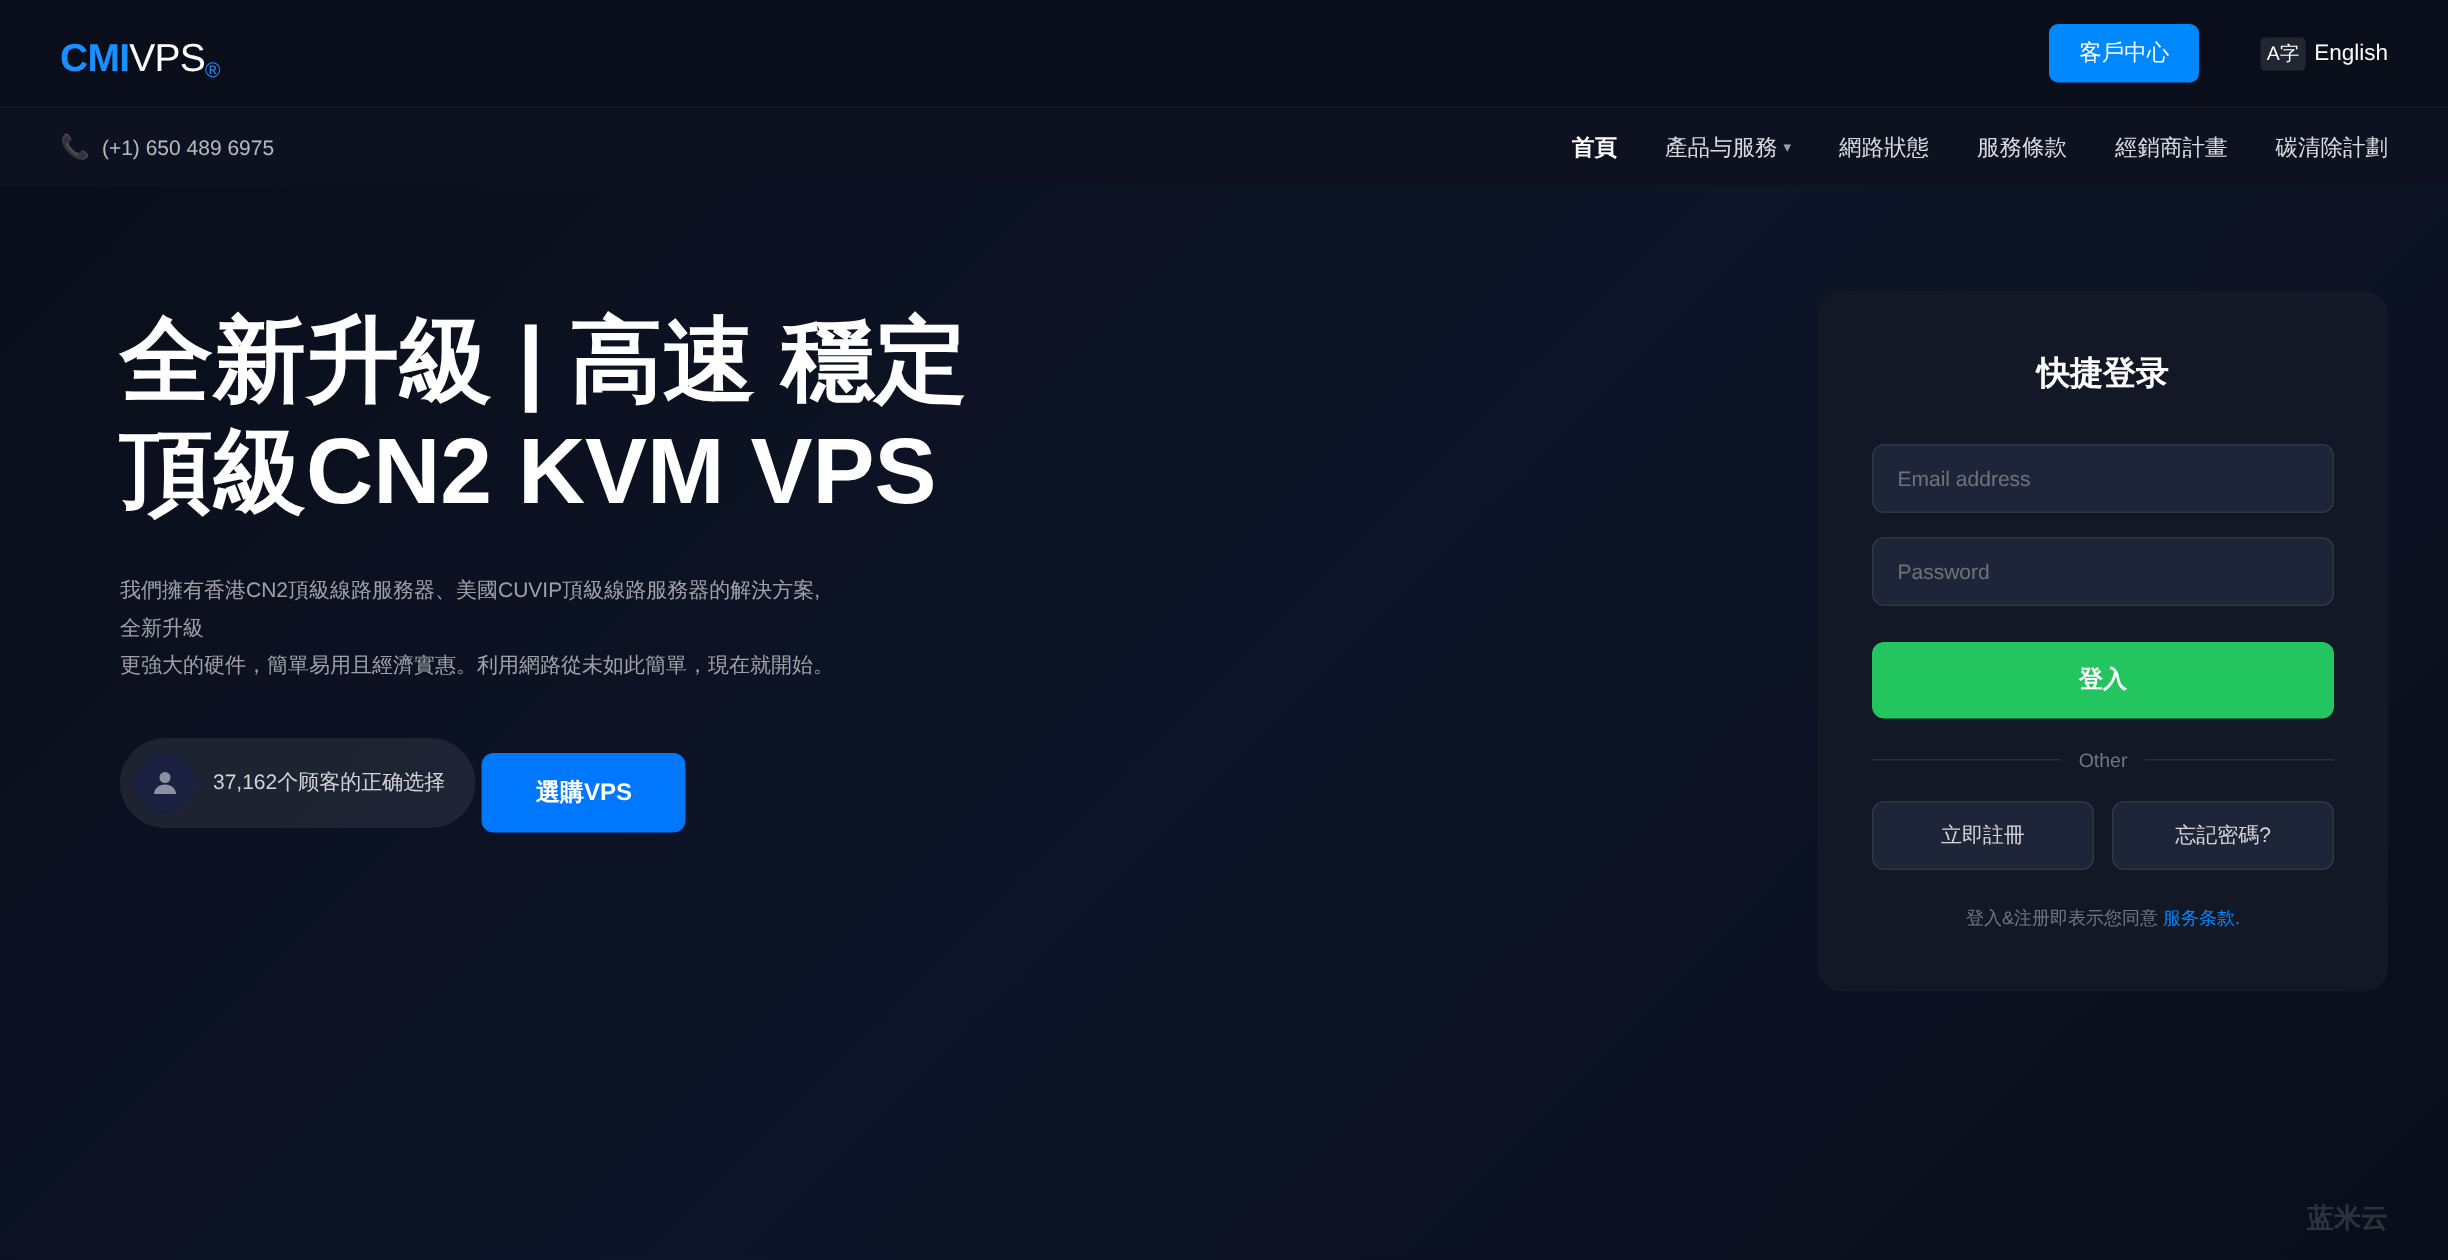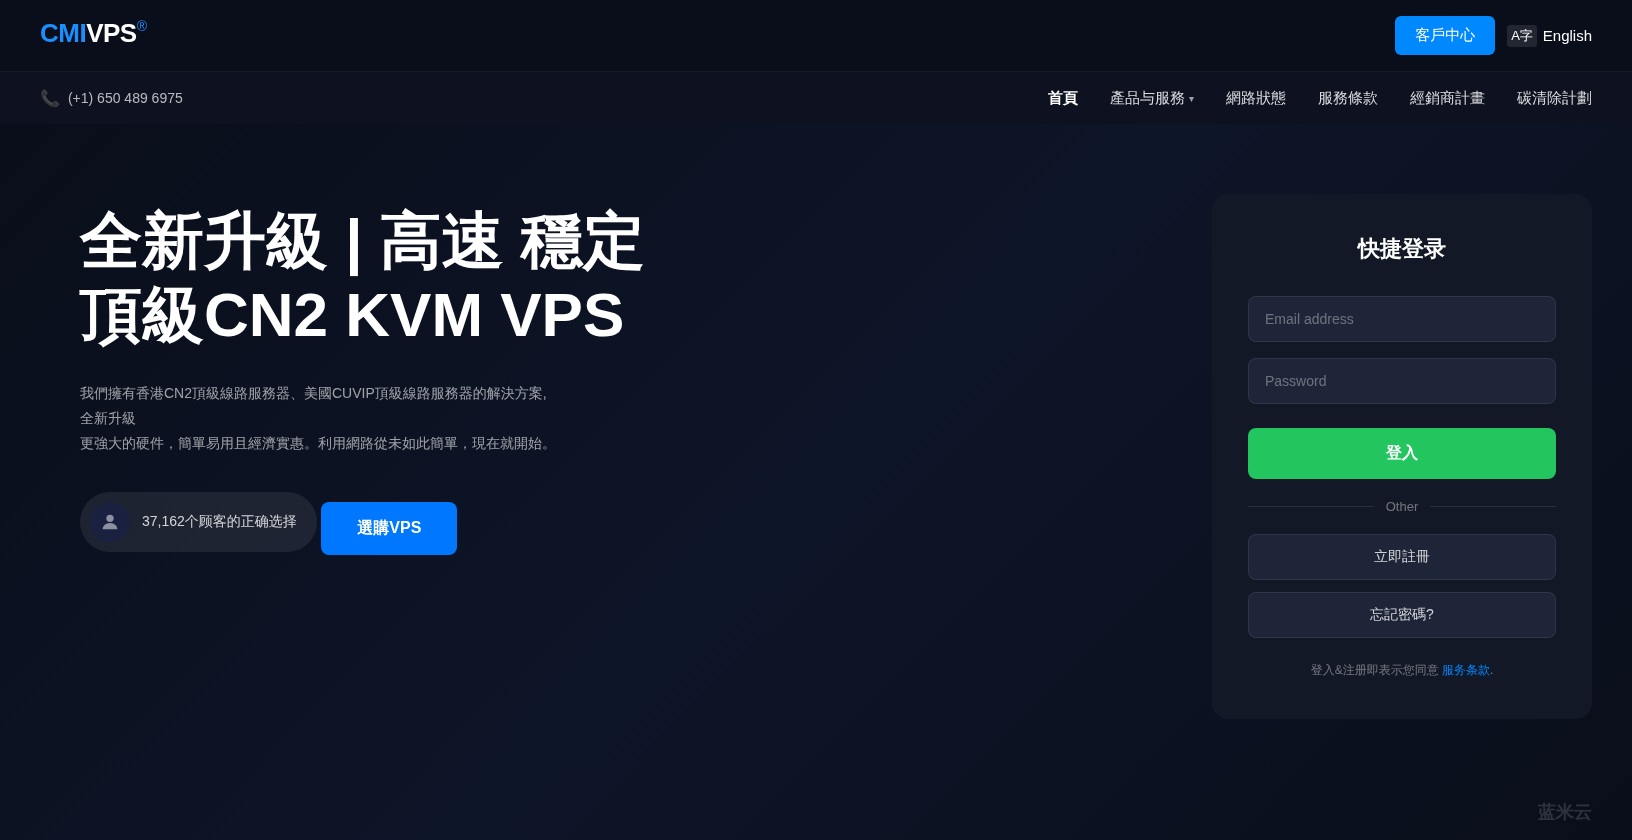--- a/index.html
+++ b/index.html
@@ -34,21 +34,21 @@
     }
 
     .logo {
       display: flex;
       align-items: center;
     }
 
     .header-right {
       display: flex;
       align-items: center;
-      gap: 12px;
+      gap: 41px;
     }
 
     .client-center-btn {
       background-color: #0088ff;
       color: #ffffff;
       border: none;
       border-radius: 6px;
       padding: 10px 20px;
       font-size: 15px;
       cursor: pointer;
@@ -261,21 +261,21 @@
       background: rgba(255,255,255,0.1);
     }
 
     .divider-text {
       color: rgba(255,255,255,0.4);
       font-size: 13px;
     }
 
     .action-buttons {
       display: grid;
-      grid-template-columns: 1fr;
+      grid-template-columns: 1fr 1fr;
       gap: 12px;
       margin-bottom: 24px;
     }
 
     .action-btn {
       background: #1e2538;
       border: 1px solid rgba(255,255,255,0.08);
       border-radius: 8px;
       padding: 13px;
       color: rgba(255,255,255,0.8);
@@ -303,33 +303,33 @@
       right: 40px;
       font-size: 18px;
       font-weight: 700;
       color: rgba(255,255,255,0.15);
     }
 
     
     .logo-svg {
       height: 36px;
       display: flex;
-      align-items: flex-start;
+      align-items: flex-end;
     }
 
     .logo-cmi {
       font-size: 26px;
       font-weight: 900;
       color: #1a8fff;
       letter-spacing: -0.5px;
     }
 
     .logo-vps {
       font-size: 26px;
-      font-weight: 700;
+      font-weight: 400;
       color: #ffffff;
       letter-spacing: -0.5px;
     }
 
     .logo-sup {
       font-size: 14px;
       color: #1a8fff;
       vertical-align: super;
     }
   </style>

